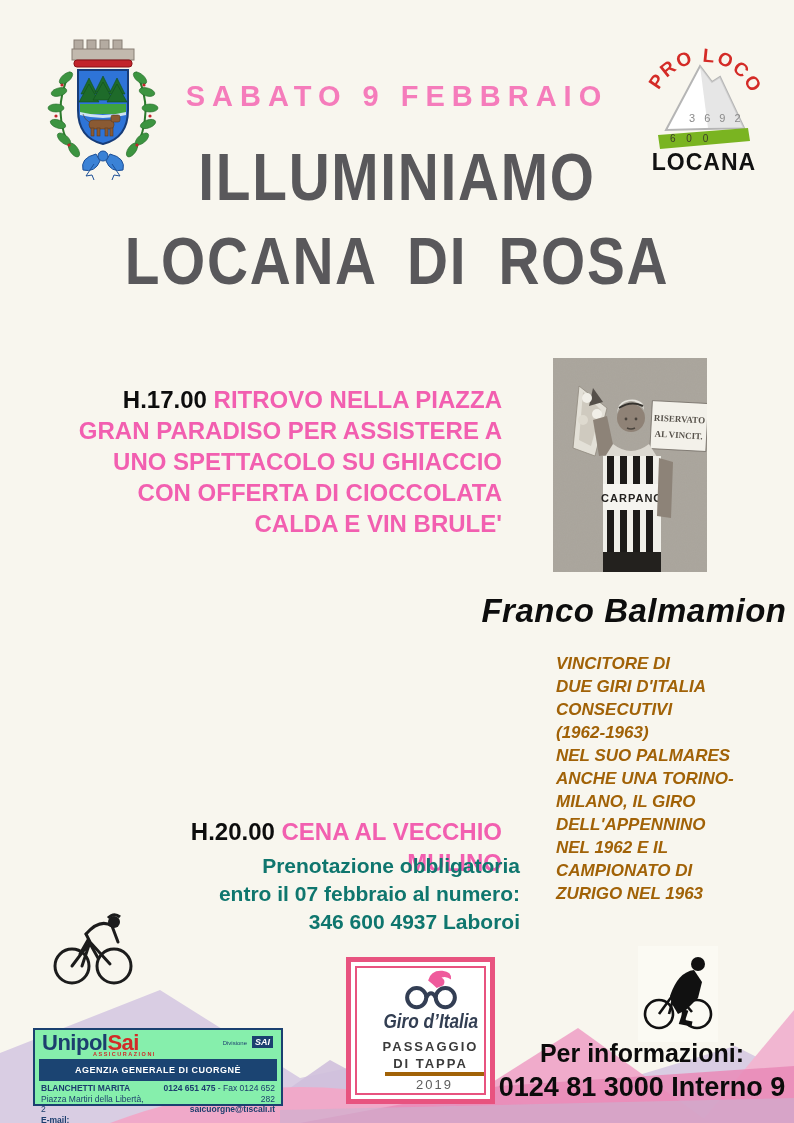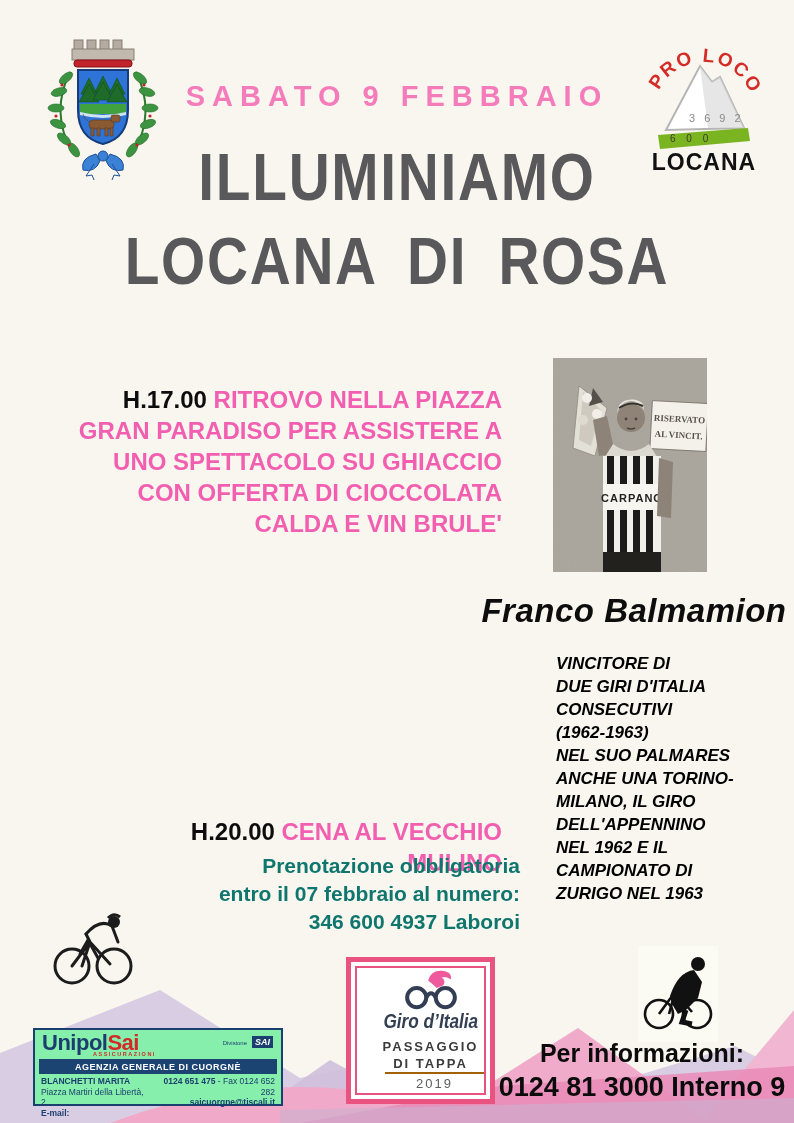--- a/index.html
+++ b/index.html
@@ -32,51 +32,51 @@
     position:absolute; left:128px; top:36px; width:330px;
     white-space:pre-line; font-size:21px; line-height:28px; font-weight:700; color:#0f766e;
   }
   
   .photo{left:553px; top:358px; width:154px; height:214px;}
   .rider-name{
     left:478px; top:592px; width:312px; text-align:center; color:#0d0d0d;
     font-size:33px; font-weight:700; font-style:italic; white-space:nowrap; letter-spacing:0.5px;
   }
   .bio{
-    left:556px; top:652px; width:190px; color:#000000; white-space:pre-line;
+    left:556px; top:652px; width:190px; color:#a16207; white-space:pre-line;
     font-size:17px; line-height:23px; font-weight:700; font-style:italic;
   }
   
   .mountains{left:0; top:948px; width:794px; height:175px;}
   .cyclist-left{left:50px; top:900px; width:88px; height:95px;}
   .cyclist-right{left:638px; top:946px; width:80px; height:96px; background:#fbfaf3; display:flex; align-items:center; justify-content:center;}
   .giro-badge{
     left:346px; top:957px; width:149px; height:147px;
     background:#ffffff; border:5px solid #e8537f; box-sizing:border-box;
   }
   .giro-inner{position:absolute; inset:4px; border:2px solid #e8537f; display:flex; flex-direction:column;}
   .giro-content{flex:1; display:flex; flex-direction:column; align-items:center; justify-content:center;margin-left:20px;}
   .giro-word{
     color:#323e52; font-weight:700; font-style:italic; font-size:21px; line-height:22px;
     transform:scaleX(0.82); white-space:nowrap;
   }
   .giro-tappa{color:#3b3b3b; font-weight:700; font-size:13px; line-height:17px; letter-spacing:2px; text-align:center; margin-top:6px;}
-  .giro-year{border-top:2px solid #a16207; height:24px; display:flex; align-items:center; justify-content:center; color:#5d5d5d; font-size:13px; letter-spacing:2px;margin-left:28px;}
+  .giro-year{border-top:4px solid #a16207; height:24px; display:flex; align-items:center; justify-content:center; color:#5d5d5d; font-size:13px; letter-spacing:2px;margin-left:28px;}
   
   .unipol{
     left:33px; top:1028px; width:250px; height:78px; background:#86efac;
     border:2px solid #1b4070; box-sizing:border-box; color:#1c3e6e;
   }
   .uni-top{position:relative; height:28px;}
   .uni-word{position:absolute; left:7px; top:0; font-size:22px; font-weight:700; letter-spacing:-0.5px;}
   .uni-word .red-cap{color:#d22b27;}
   .uni-assic{position:absolute; left:58px; top:21px; color:#d22b27; font-size:5.5px; font-weight:700; letter-spacing:1.5px;}
   .uni-div{position:absolute; right:34px; top:10px; font-size:6px;}
   .uni-sai{position:absolute; right:8px; top:6px; background:#1b4070; color:#fff; font-size:9px; font-style:italic; font-weight:700; padding:1px 3px;}
-  .uni-bar{height:15px; background:#1b4472; color:#fff; font-size:9px; font-weight:700; letter-spacing:0.5px; display:flex; align-items:center; justify-content:center; margin:1px 4px 0 4px;}
+  .uni-bar{height:22px; background:#1b4472; color:#fff; font-size:9px; font-weight:700; letter-spacing:0.5px; display:flex; align-items:center; justify-content:center; margin:1px 4px 0 4px;}
   .uni-cols{display:flex; justify-content:space-between; padding:2px 6px 0 6px; font-size:8.5px; line-height:10.5px;}
   .uni-right{text-align:right;}
   .b{font-weight:700;}
   .info{
     left:492px; top:1036px; width:300px; text-align:center; color:#0b0b0b; font-weight:700;
   }
   .info-1{font-size:25px; line-height:34px;}
   .info-2{font-size:27px; line-height:34px; white-space:nowrap;}
   .logo-box{display:block;}
 </style>

